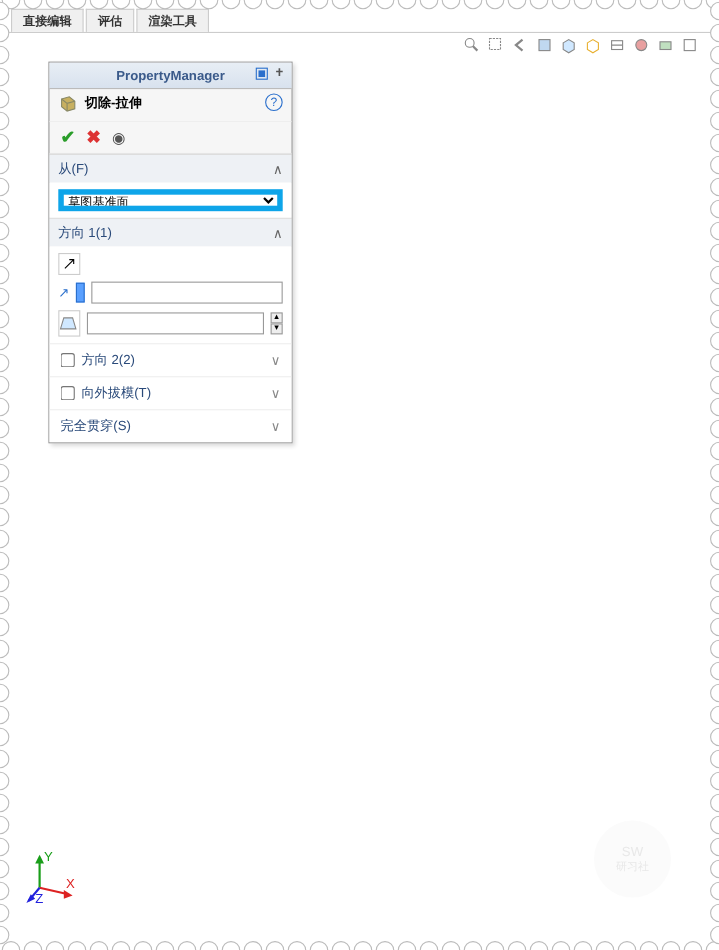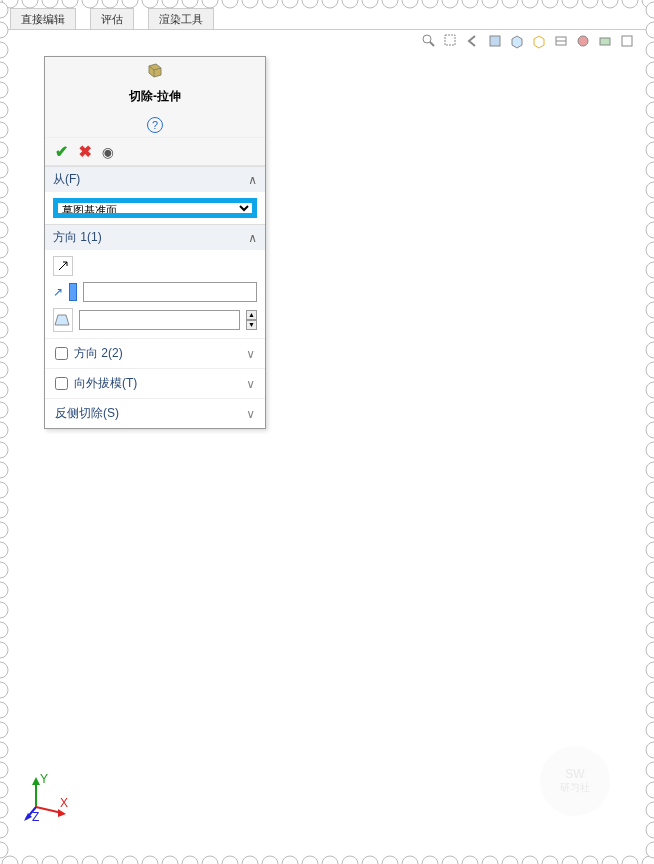--- a/index.html
+++ b/index.html
@@ -1,32 +1,32 @@
 <!DOCTYPE html>
 <html><head>
 <meta charset="utf-8">
 <style>
 * { box-sizing: border-box; margin: 0; padding: 0; font-family: "Microsoft YaHei", Arial, sans-serif; font-size: 12px; }
 body { width: 654px; height: 864px; position: relative; background: #fff; overflow: hidden; }
 
 .content-area { position: absolute; top: 8px; left: 8px; right: 8px; bottom: 8px; background: #fff; }
 
 
-.top-tabs { display: flex; gap: 14px; height: 22px; border-bottom: 1px solid #ccc; padding-left: 2px; }
+.top-tabs { display: flex; gap: 2px; height: 22px; border-bottom: 1px solid #ccc; padding-left: 2px; font-weight: bold; }
 .tab { padding: 3px 10px; background: #f0f0f0; border: 1px solid #ccc; border-bottom: none; color: #333; cursor: pointer; font-size: 11px; }
 
 
 .toolbar { position: absolute; top: 24px; right: 10px; display: flex; gap: 4px; }
 .tool-icon { width: 18px; height: 18px; display: flex; align-items: center; justify-content: center; }
 
 
 .pm-panel { position: absolute; top: 48px; left: 36px; width: 222px; background: #f6f6f6; border: 1px solid #999; box-shadow: 2px 2px 4px rgba(0,0,0,0.15); }
 .pm-header { background: linear-gradient(#e8eef5, #d8e2ee); height: 24px; display: flex; align-items: center; justify-content: center; font-weight: bold; color: #3a5a8a; position: relative; border-bottom: 1px solid #bbb; }
 .pm-header-icons { position: absolute; right: 4px; display: flex; gap: 2px; }
-.pm-feature-row { display: flex; align-items: center; padding: 4px 8px; gap: 6px; border-bottom: 1px solid #eee; flex-direction: column; }
+.pm-feature-row { display: flex; align-items: flex-start; padding: 4px 8px; gap: 6px; border-bottom: 1px solid #eee; }
 .pm-feature-row .spacer { flex: 1; }
 .pm-confirm-row { display: flex; align-items: center; padding: 4px 10px; gap: 10px; border-bottom: 1px solid #e5e5e5; }
 .check-icon { color: #2a9d2a; font-size: 16px; font-weight: bold; cursor: pointer; }
 .x-icon { color: #d33; font-size: 16px; font-weight: bold; cursor: pointer; }
 .eye-icon { color: #555; font-size: 14px; cursor: pointer; }
 
 .pm-section { border-top: 1px solid #ddd; }
 .pm-section-header { background: #eef1f5; padding: 4px 8px; display: flex; align-items: center; justify-content: space-between; cursor: pointer; font-size: 11px; color: #2a4a7a; }
 .pm-section-body { background: #fff; padding: 6px 8px; display: flex; flex-direction: column; gap: 6px; }
 .dropdown { display: flex; align-items: center; }
@@ -199,20 +199,32 @@
       <text x="514" y="692" font-size="18" fill="#000">15</text>
       <text x="572" y="640" font-size="18" fill="#000" transform="rotate(-90 572 640)">15</text>
 
       <g>
         <polygon points="432,770 448,782 440,784 446,794 442,796 436,786 432,792" fill="#000"></polygon>
       </g>
     </svg>
   </div>
 
   <div class="pm-panel">
+    <div class="pm-header">
+      <span>PropertyManager</span>
+      <div class="pm-header-icons">
+        <span><svg width="14" height="14">
+              <rect x="2" y="2" width="10" height="10" fill="none" stroke="#2a6fcc"></rect>
+              <rect x="4" y="4" width="6" height="6" fill="#2a6fcc"></rect>
+            </svg></span>
+        <span><svg width="14" height="14">
+              <path d="M7 2 L7 9 M4 5 L10 5" stroke="#555" stroke-width="1.5"></path>
+            </svg></span>
+      </div>
+    </div>
 
     <div class="pm-feature-row">
       <span><svg width="18" height="18">
             <path d="M3 5 L10 3 L15 7 L15 14 L8 16 L3 12 Z" fill="#c8b060" stroke="#886"></path>
             <path d="M3 5 L8 9 L15 7 M8 9 L8 16" stroke="#886" fill="none"></path>
           </svg></span>
       <b>切除-拉伸</b>
       <span class="spacer"></span>
       <span class="help-icon">?</span>
     </div>
@@ -276,21 +288,21 @@
       <span class="chev">∨</span>
     </div>
 
     <div class="collapsible-row">
       <input type="checkbox" style="">
       <span>向外拔模(T)</span>
       <span class="chev">∨</span>
     </div>
 
     <div class="collapsible-row">
-      <span>反侧切除(S)</span>
+      <span>完全贯穿(S)</span>
       <span class="chev">∨</span>
     </div>
   </div>
 
   <div class="coord-axis">
     <svg width="50" height="50">
       <line x1="14" y1="34" x2="14" y2="8" stroke="#1a9e1a" stroke-width="2"></line>
       <polygon points="14,4 10,12 18,12" fill="#1a9e1a"></polygon>
       <text x="18" y="10" fill="#1a9e1a" font-size="9">Y</text>
       <line x1="14" y1="34" x2="40" y2="40" stroke="#d22" stroke-width="2"></line>

